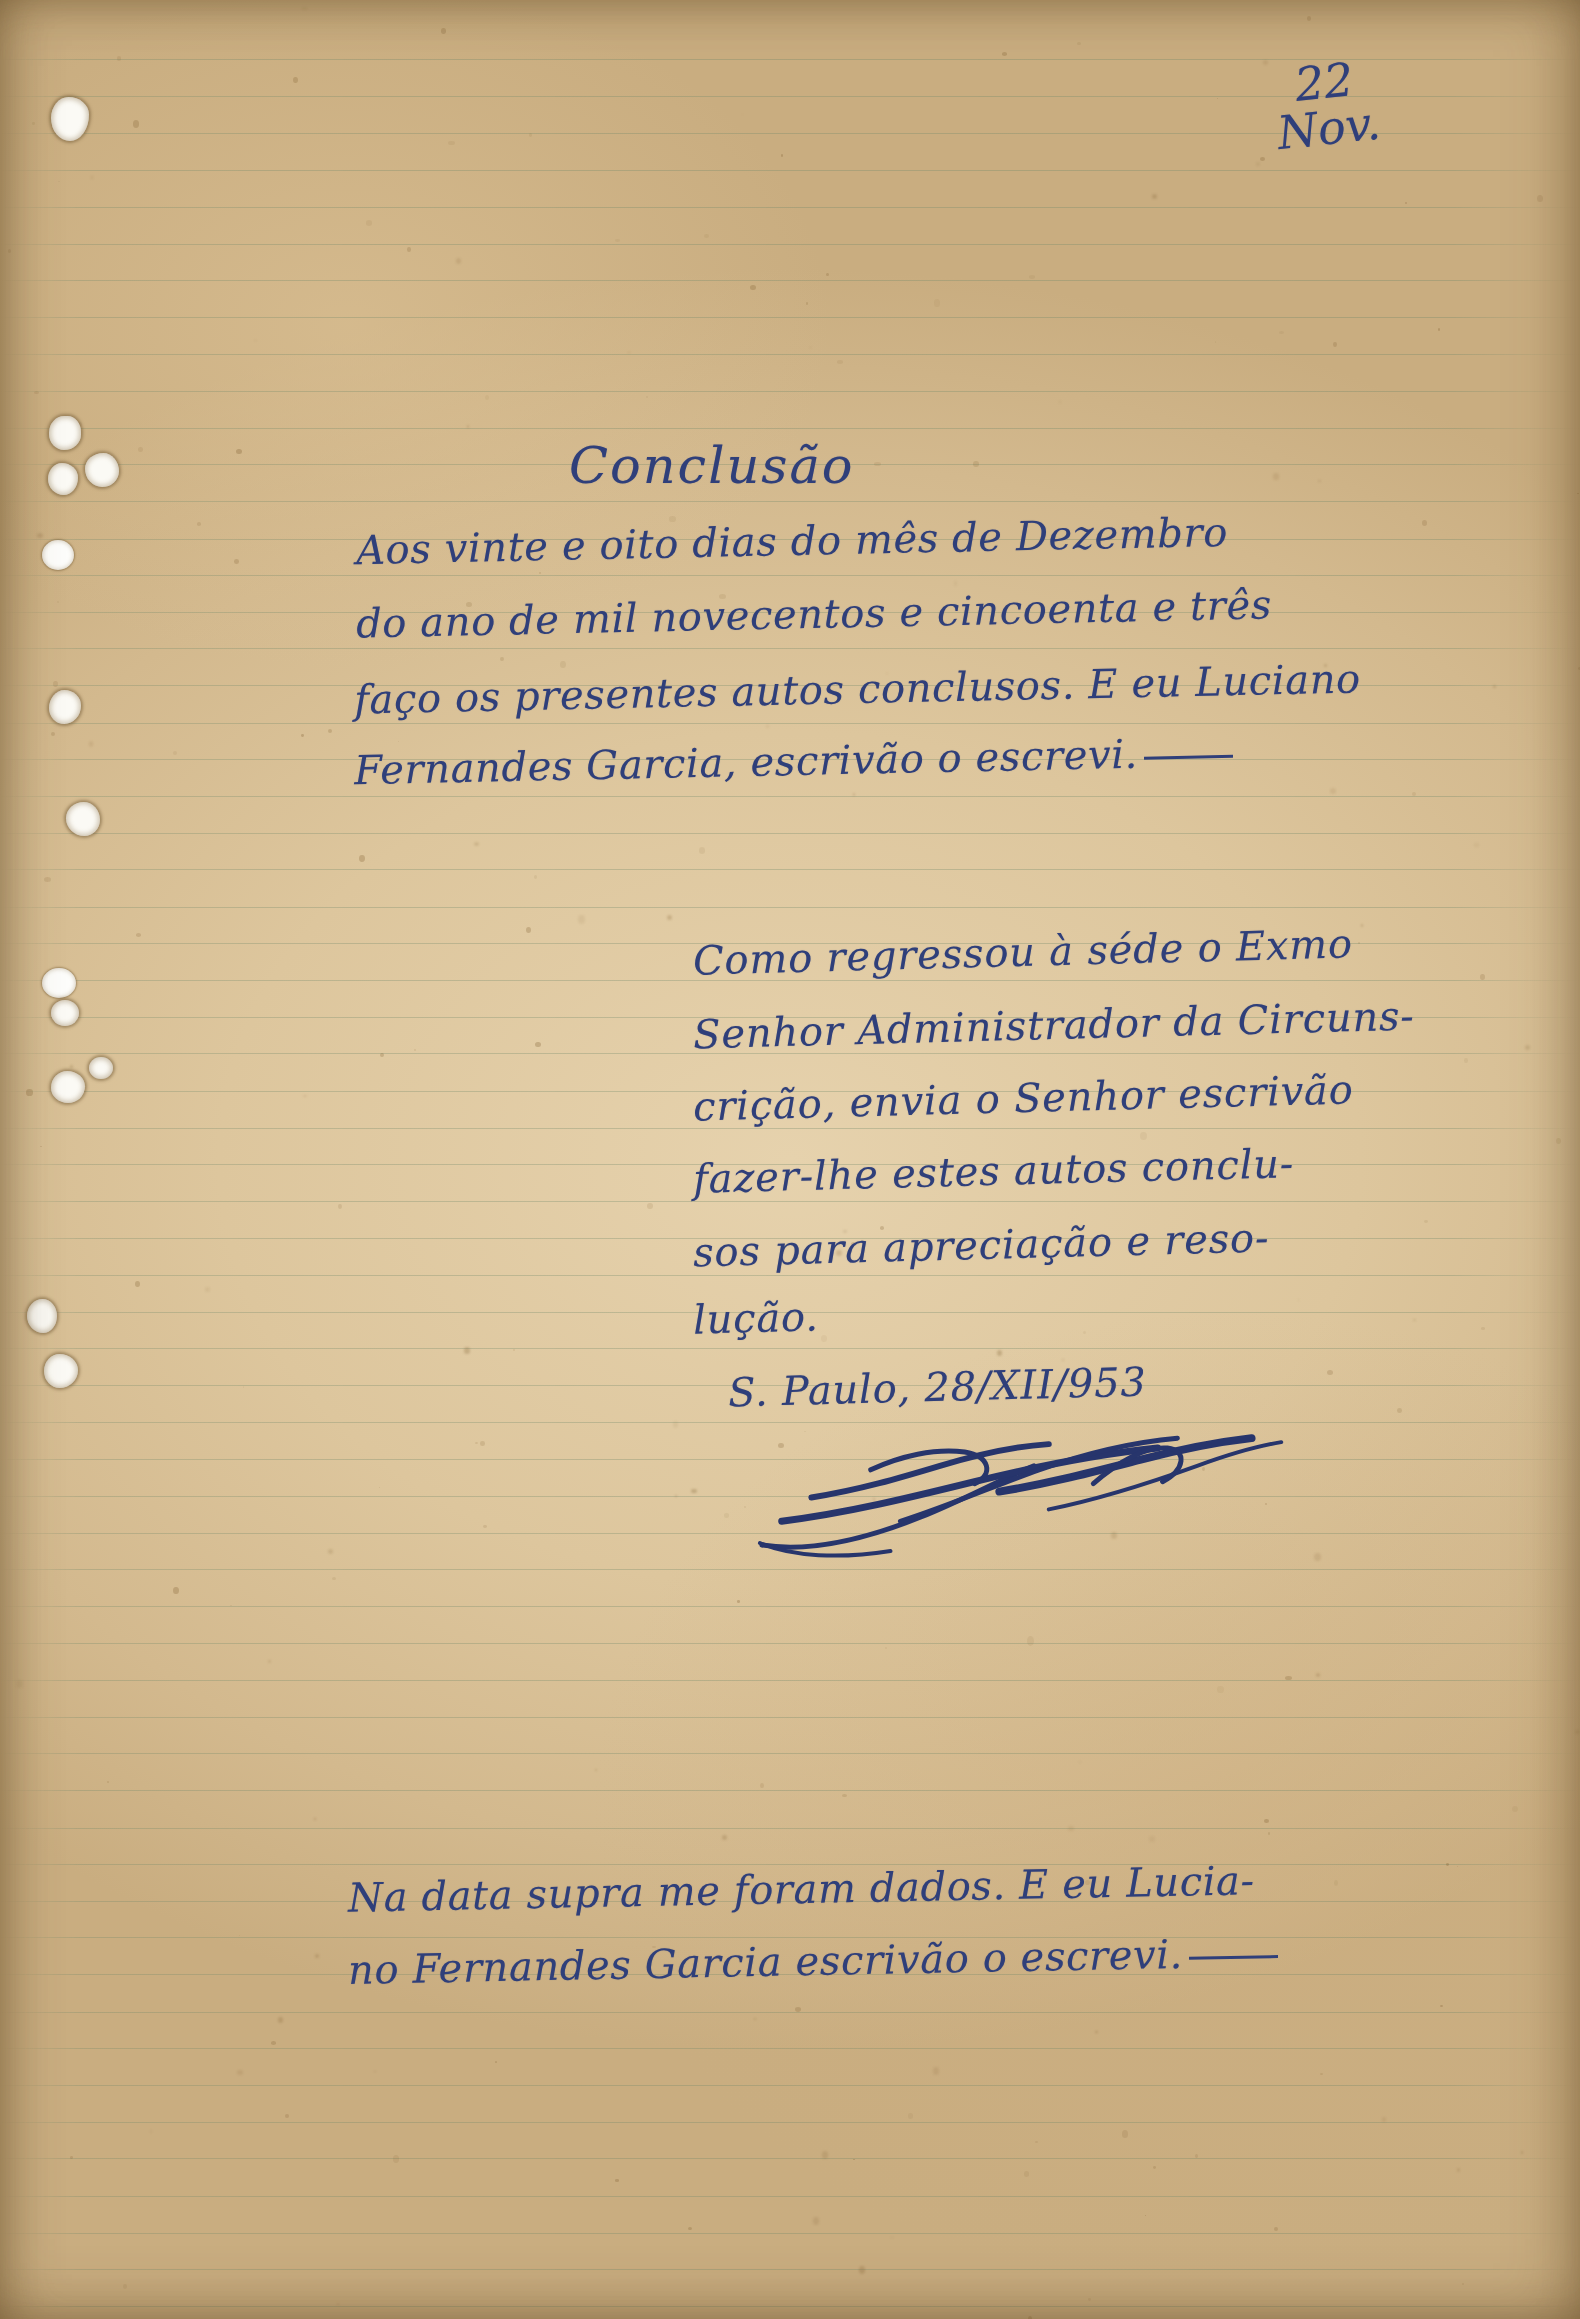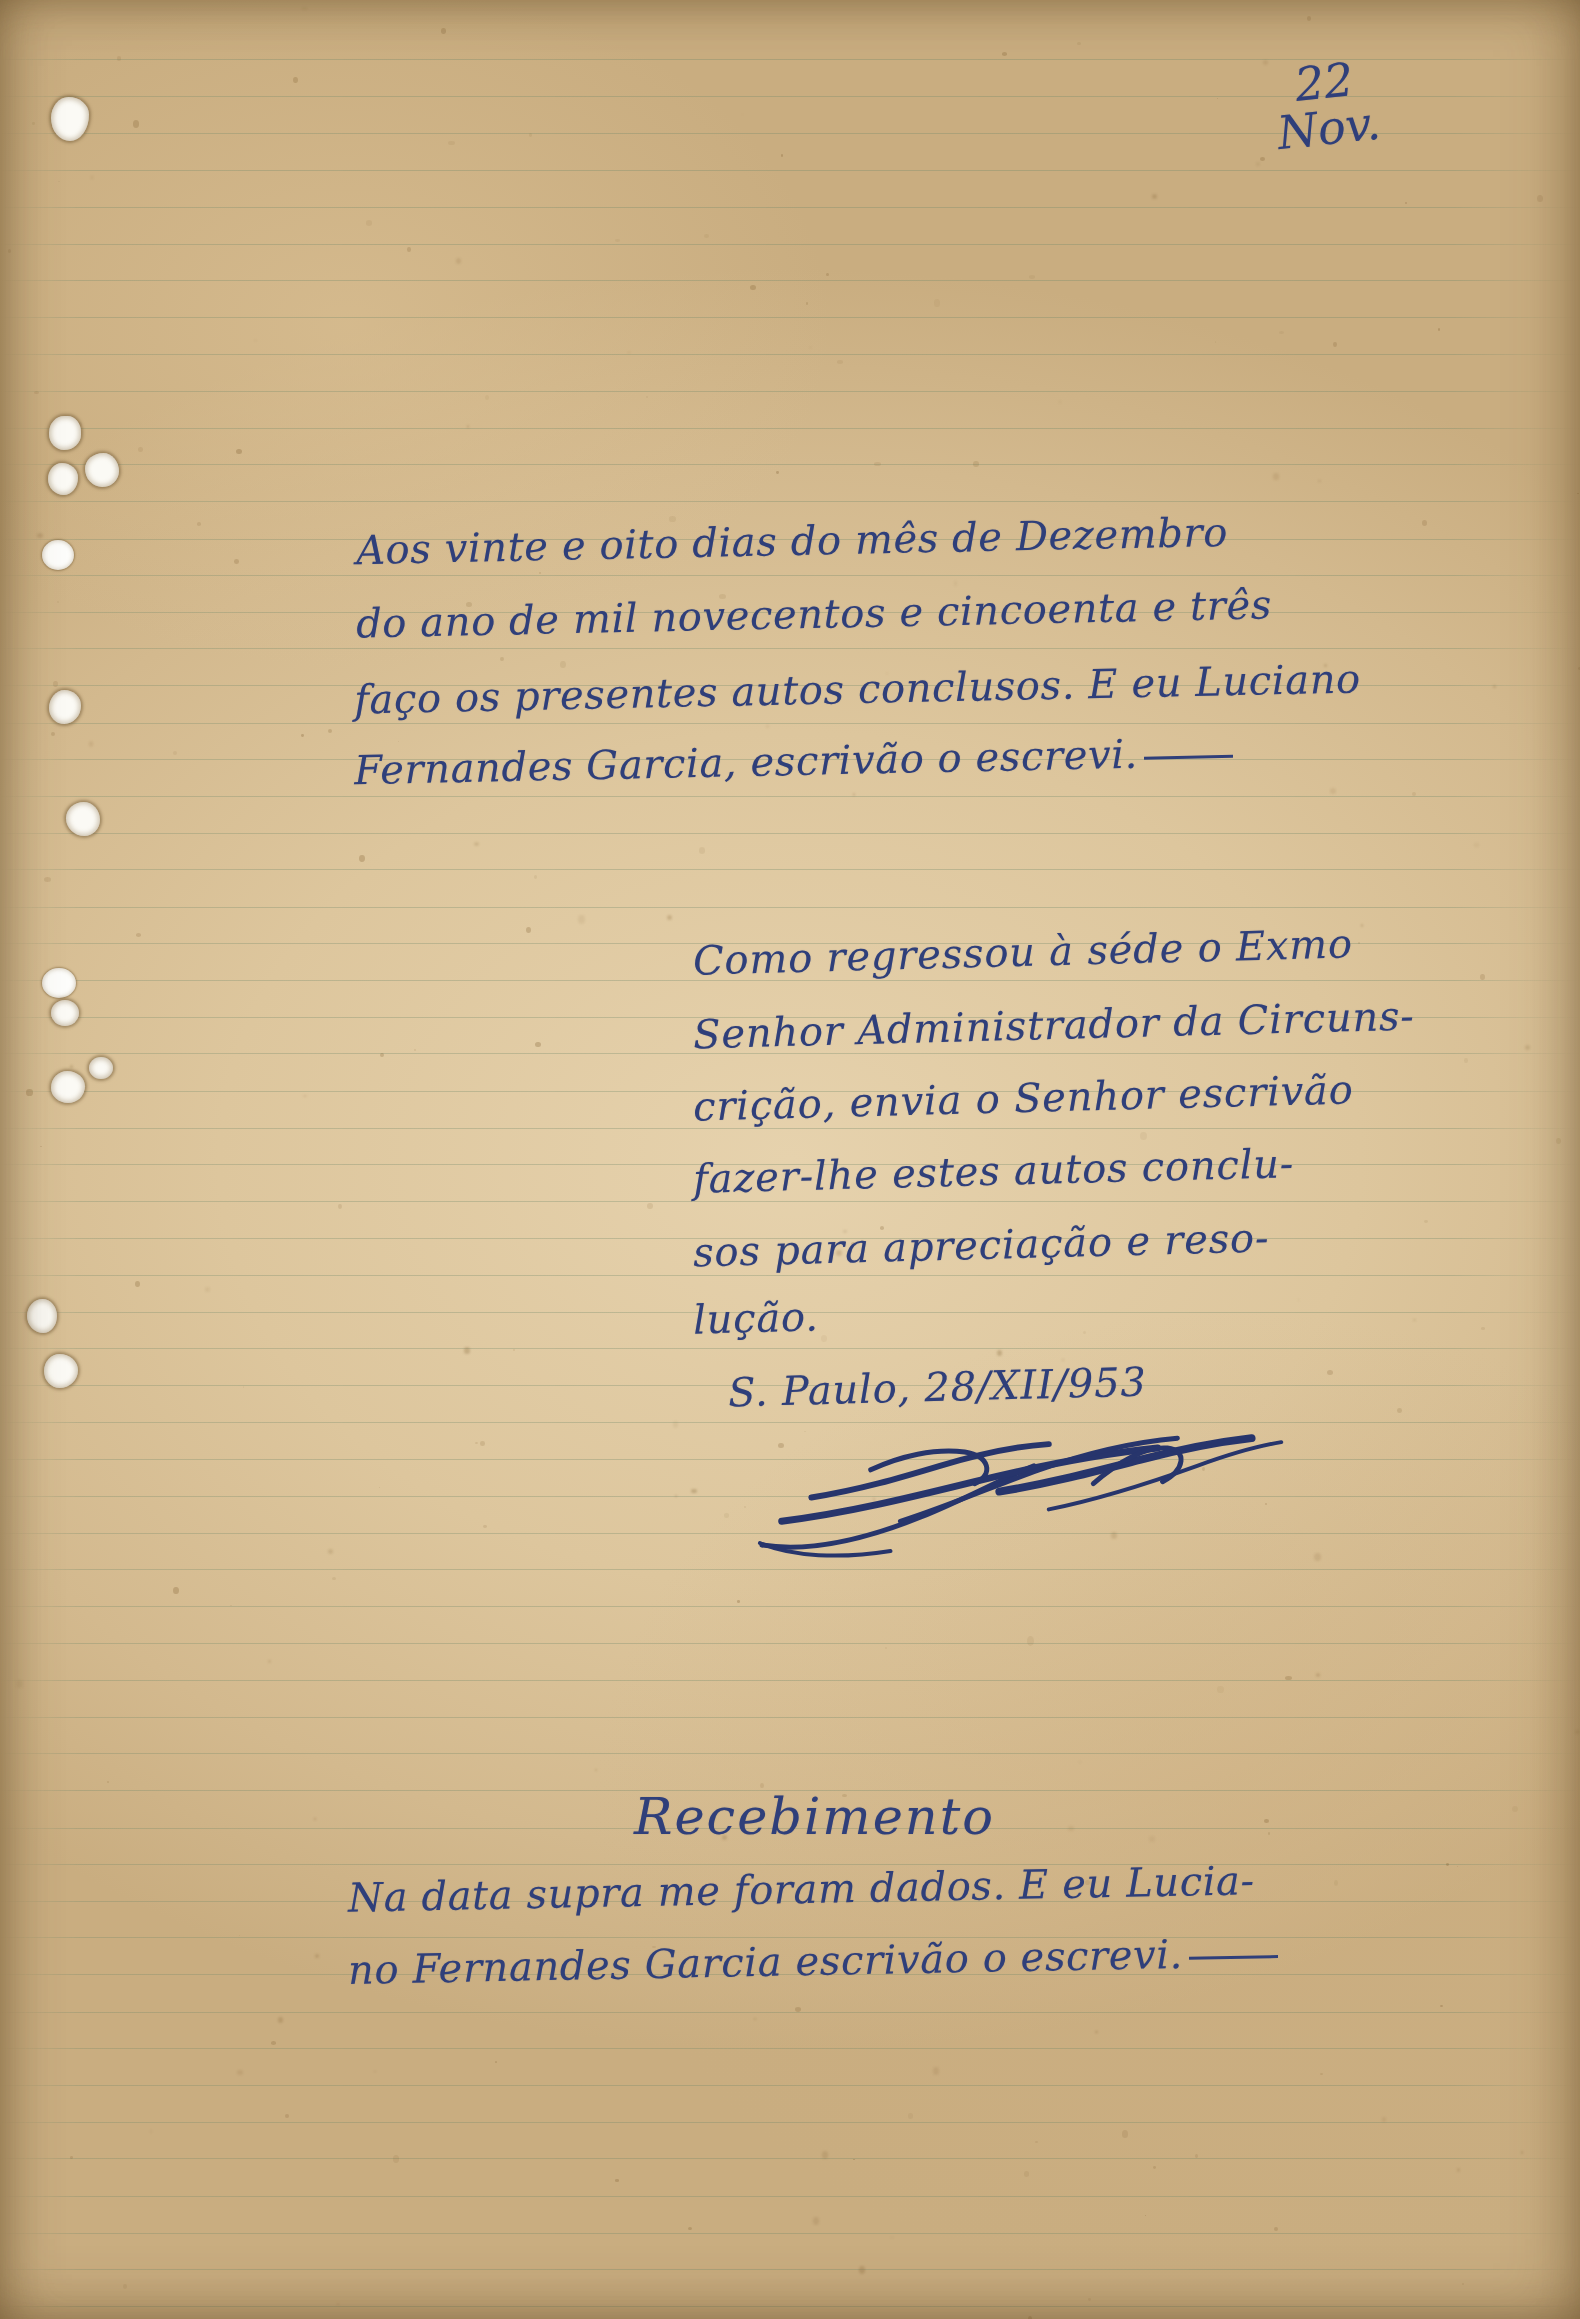--- a/index.html
+++ b/index.html
@@ -426,20 +426,21 @@
   <div class="hole torn" style="left:51px; top:1071px; width:34px; height:32px; border-radius:48% 52% 50% 50%/52% 48% 52% 48%;"></div>
   <div class="hole torn" style="left:89px; top:1057px; width:24px; height:22px; border-radius:50%;"></div>
   <div class="hole torn" style="left:27px; top:1299px; width:30px; height:34px; border-radius:52% 48% 46% 54%/50% 50% 50% 50%;"></div>
   <div class="hole torn" style="left:44px; top:1354px; width:34px; height:34px; border-radius:46% 54% 54% 46%/50% 48% 52% 50%;"></div>
 
   <div class="hand corner-note" style="left:1275px; top:59px;">
     <span>22</span><br>
     <span>Nov.</span>
   </div>
 
+  <div class="hand heading" style="left:569px; top:436px;">Conclusão</div>
 
   <div class="hand body-line" style="left:356px; top:518px; transform:rotate(-1.2deg);">Aos vinte e oito dias do mês de Dezembro</div>
   <div class="hand body-line" style="left:356px; top:591px; transform:rotate(-1.2deg);">do ano de mil novecentos e cincoenta e três</div>
   <div class="hand body-line" style="left:354px; top:666px; transform:rotate(-1.2deg);">faço os presentes autos conclusos. E eu Luciano</div>
   <div class="hand body-line" style="left:354px; top:738px; transform:rotate(-1.2deg);">
     <span>Fernandes Garcia, escrivão o escrevi.</span><span class="underline-dash"></span>
   </div>
 
   <div class="hand para2" style="left:693px; top:929px;">Como regressou à séde o Exmo</div>
   <div class="hand para2" style="left:693px; top:1002px;">Senhor Administrador da Circuns-</div>
@@ -457,20 +458,19 @@
       <path d="M60 72 C 110 64, 150 52, 190 40 C 230 28, 268 20, 300 18" stroke-width="6"></path>
       <path d="M150 96 C 200 80, 245 60, 290 44 C 335 28, 385 16, 430 12" stroke-width="5"></path>
       <path d="M250 66 C 300 58, 345 46, 392 34 C 430 24, 470 16, 505 12" stroke-width="8"></path>
       <path d="M300 84 C 350 74, 400 58, 450 40 C 480 29, 510 20, 535 16" stroke-width="4"></path>
       <path d="M120 44 C 150 30, 185 22, 215 26 C 240 30, 245 48, 225 58" stroke-width="5"></path>
       <path d="M345 58 C 370 36, 398 20, 420 22 C 440 24, 438 44, 415 56" stroke-width="5"></path>
       <path d="M8 118 C 40 132, 90 134, 140 126" stroke-width="4"></path>
     </g>
   </svg>
 
-  <div class="hand heading" style="left:634px; top:1787px;">Recebimento</div>
   <div class="hand body-line" style="left:348px; top:1866px; transform:rotate(-1.1deg);">Na data supra me foram dados. E eu Lucia-</div>
   <div class="hand body-line" style="left:348px; top:1938px; transform:rotate(-1.1deg);">
     <span>no Fernandes Garcia escrivão o escrevi.</span><span class="underline-dash"></span>
   </div>
 
 </div>
 
 
 </body></html>

